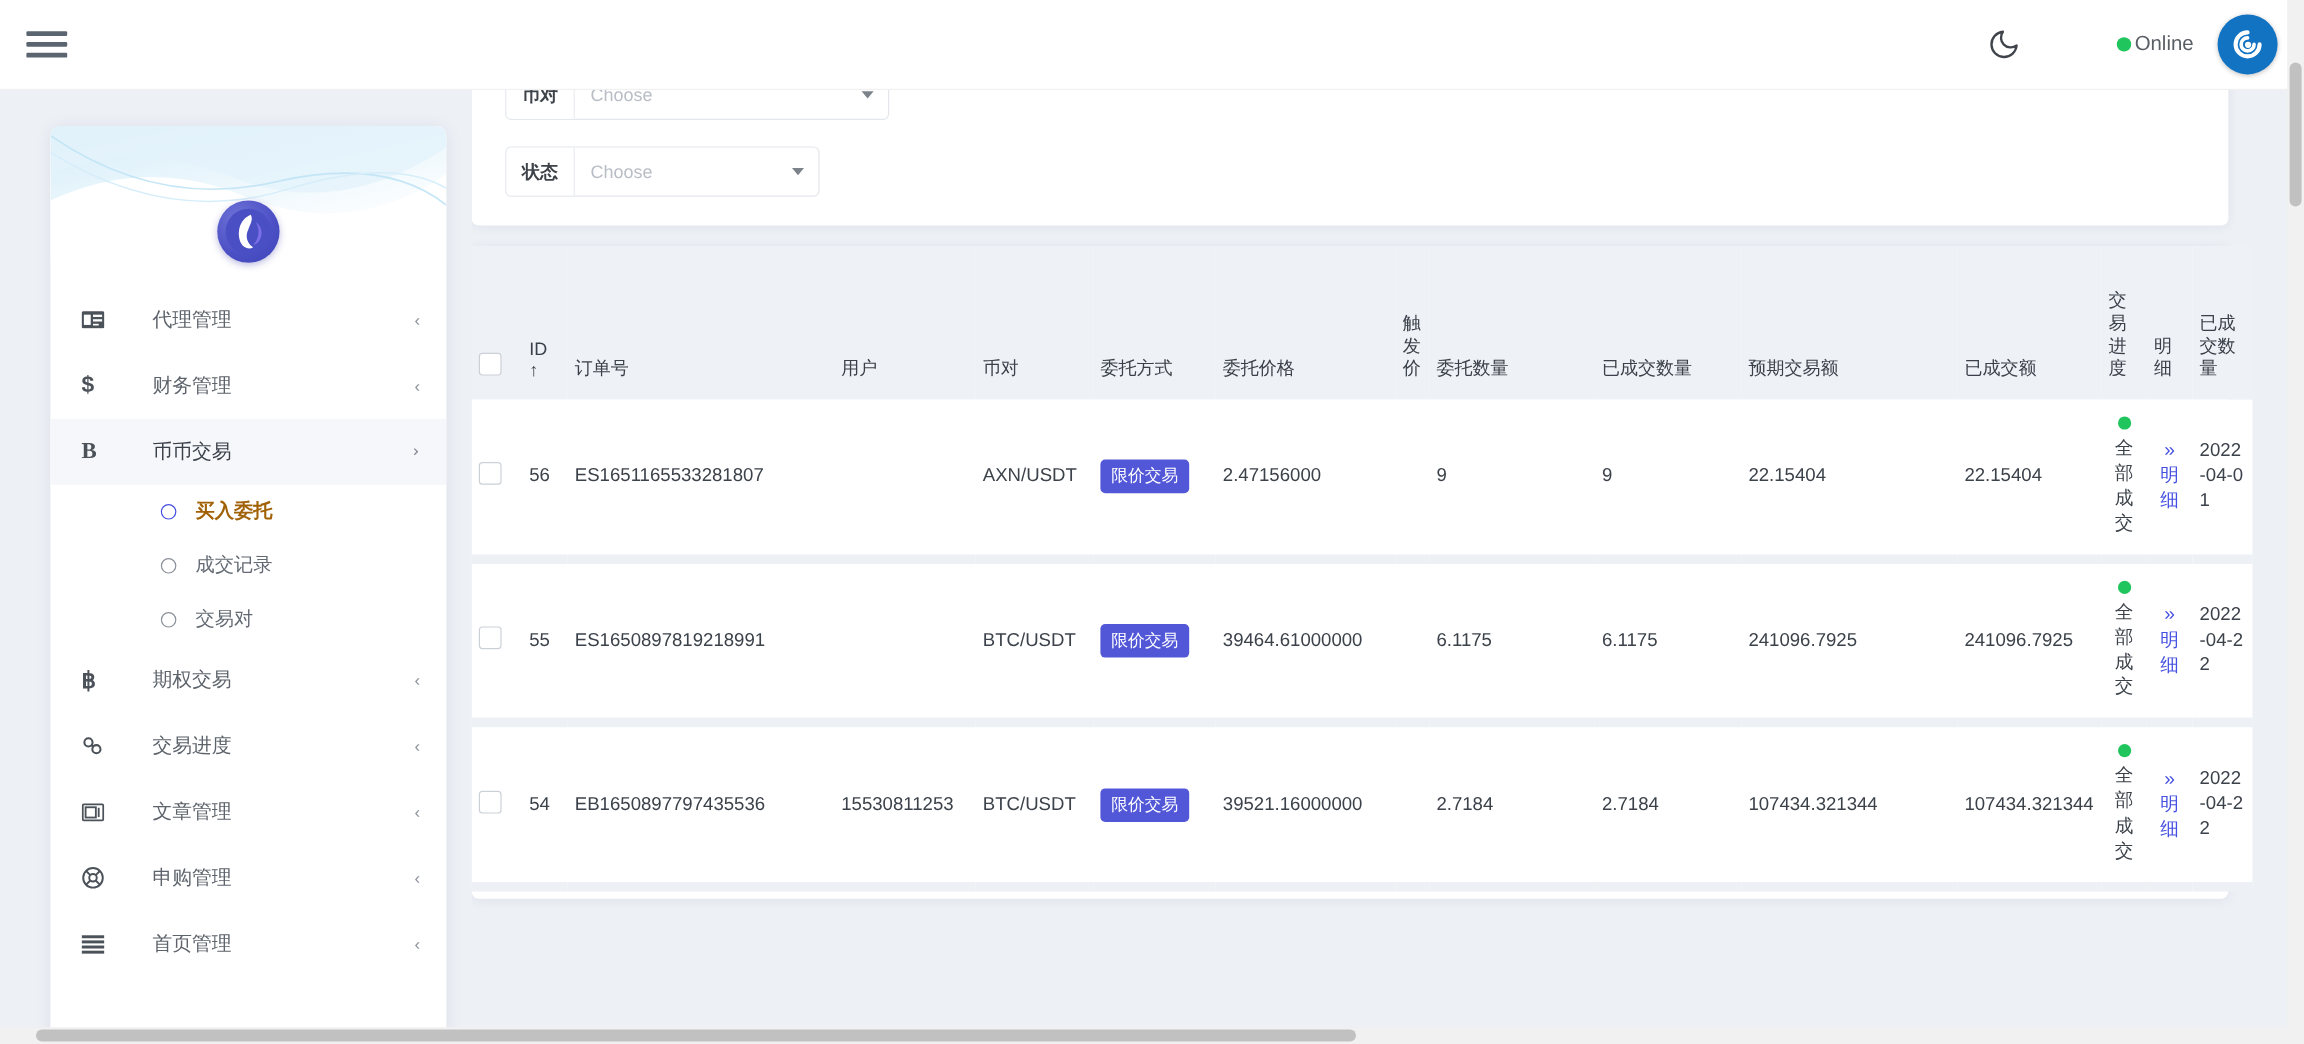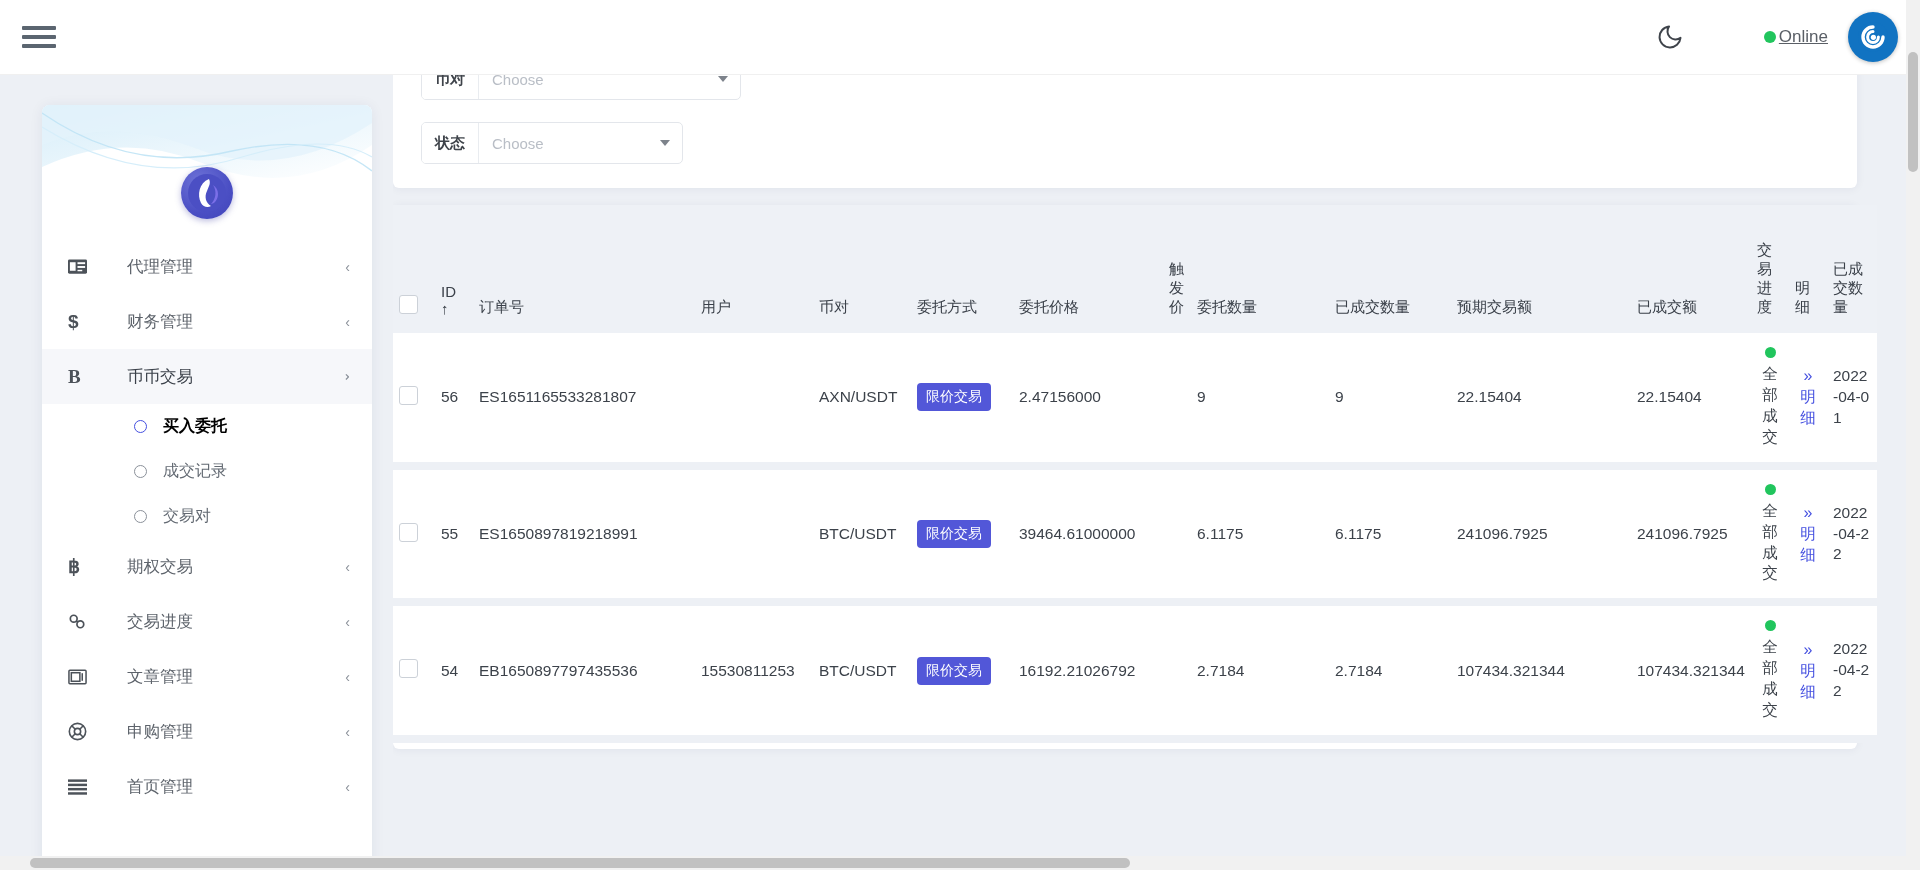--- a/index.html
+++ b/index.html
@@ -22,21 +22,21 @@
   .hamburger {
     margin-left: 22px; width: 34px; height: 26px;
     display: flex; flex-direction: column; justify-content: space-between;
     cursor: pointer; padding: 2px 0;
   }
   .hamburger span { display:block; height: 4px; background:#5b6570; border-radius: 1px; }
   .topbar-spacer { flex: 1; }
   .moon-icon { margin-right: 80px; color:#4a4f56; display:flex; align-items:center; }
   .online-wrap {
     display: flex; align-items: center; gap: 3px;
-    margin-right: 20px; font-size: 17px; color: #5a5f66; text-decoration: underline;
+    margin-right: 20px; font-size: 17px; color: #5a5f66;
   }
   .online-dot { width: 12px; height: 12px; border-radius: 50%; background: #21c55d; }
   .avatar {
     width: 50px; height: 50px; border-radius: 50%;
     background: #1173c2; margin-right: 22px;
     display:flex; align-items:center; justify-content:center;
     box-shadow: 0 1px 4px rgba(0,0,0,.25);
     cursor:pointer;
   }
 
@@ -88,21 +88,21 @@
   .submenu { }
   .submenu-item {
     display:flex; align-items:center;
     height: 45px; padding-left: 92px;
     font-size: 16px; color:#636a73; cursor:pointer;
   }
   .submenu-item .circle {
     width: 13px; height: 13px; border-radius: 50%;
     border: 1.6px solid #8b919a; margin-right: 16px; flex:none;
   }
-  .submenu-item.selected { color:#000000; font-weight: bold; }
+  .submenu-item.selected { color:#a16207; font-weight: bold; }
   .submenu-item.selected .circle { border-color:#4550e0; }
 
   
   .main {
     position: absolute; left: 393px; top: 0; right: 0; bottom: 0;
     overflow: hidden;
   }
   .filter-card {
     position: absolute; top: -32px; left: 0; width: 1464px;
     background: #fff; border-radius: 6px;
@@ -491,21 +491,21 @@
           <td class="narrow date-cell">2022-04-22</td>
         </tr>
 
         <tr>
           <td><span class="chk"></span></td>
           <td>54</td>
           <td>EB1650897797435536</td>
           <td>15530811253</td>
           <td>BTC/USDT</td>
           <td><span class="badge">限价交易</span></td>
-          <td>16192.21026792</td>
+          <td>39521.16000000</td>
           <td></td>
           <td>2.7184</td>
           <td>2.7184</td>
           <td>107434.321344</td>
           <td>107434.321344</td>
           <td class="narrow prog-cell">
             <span class="status-dot"></span>
             <span>全部成交</span>
           </td>
           <td class="narrow detail-cell">

